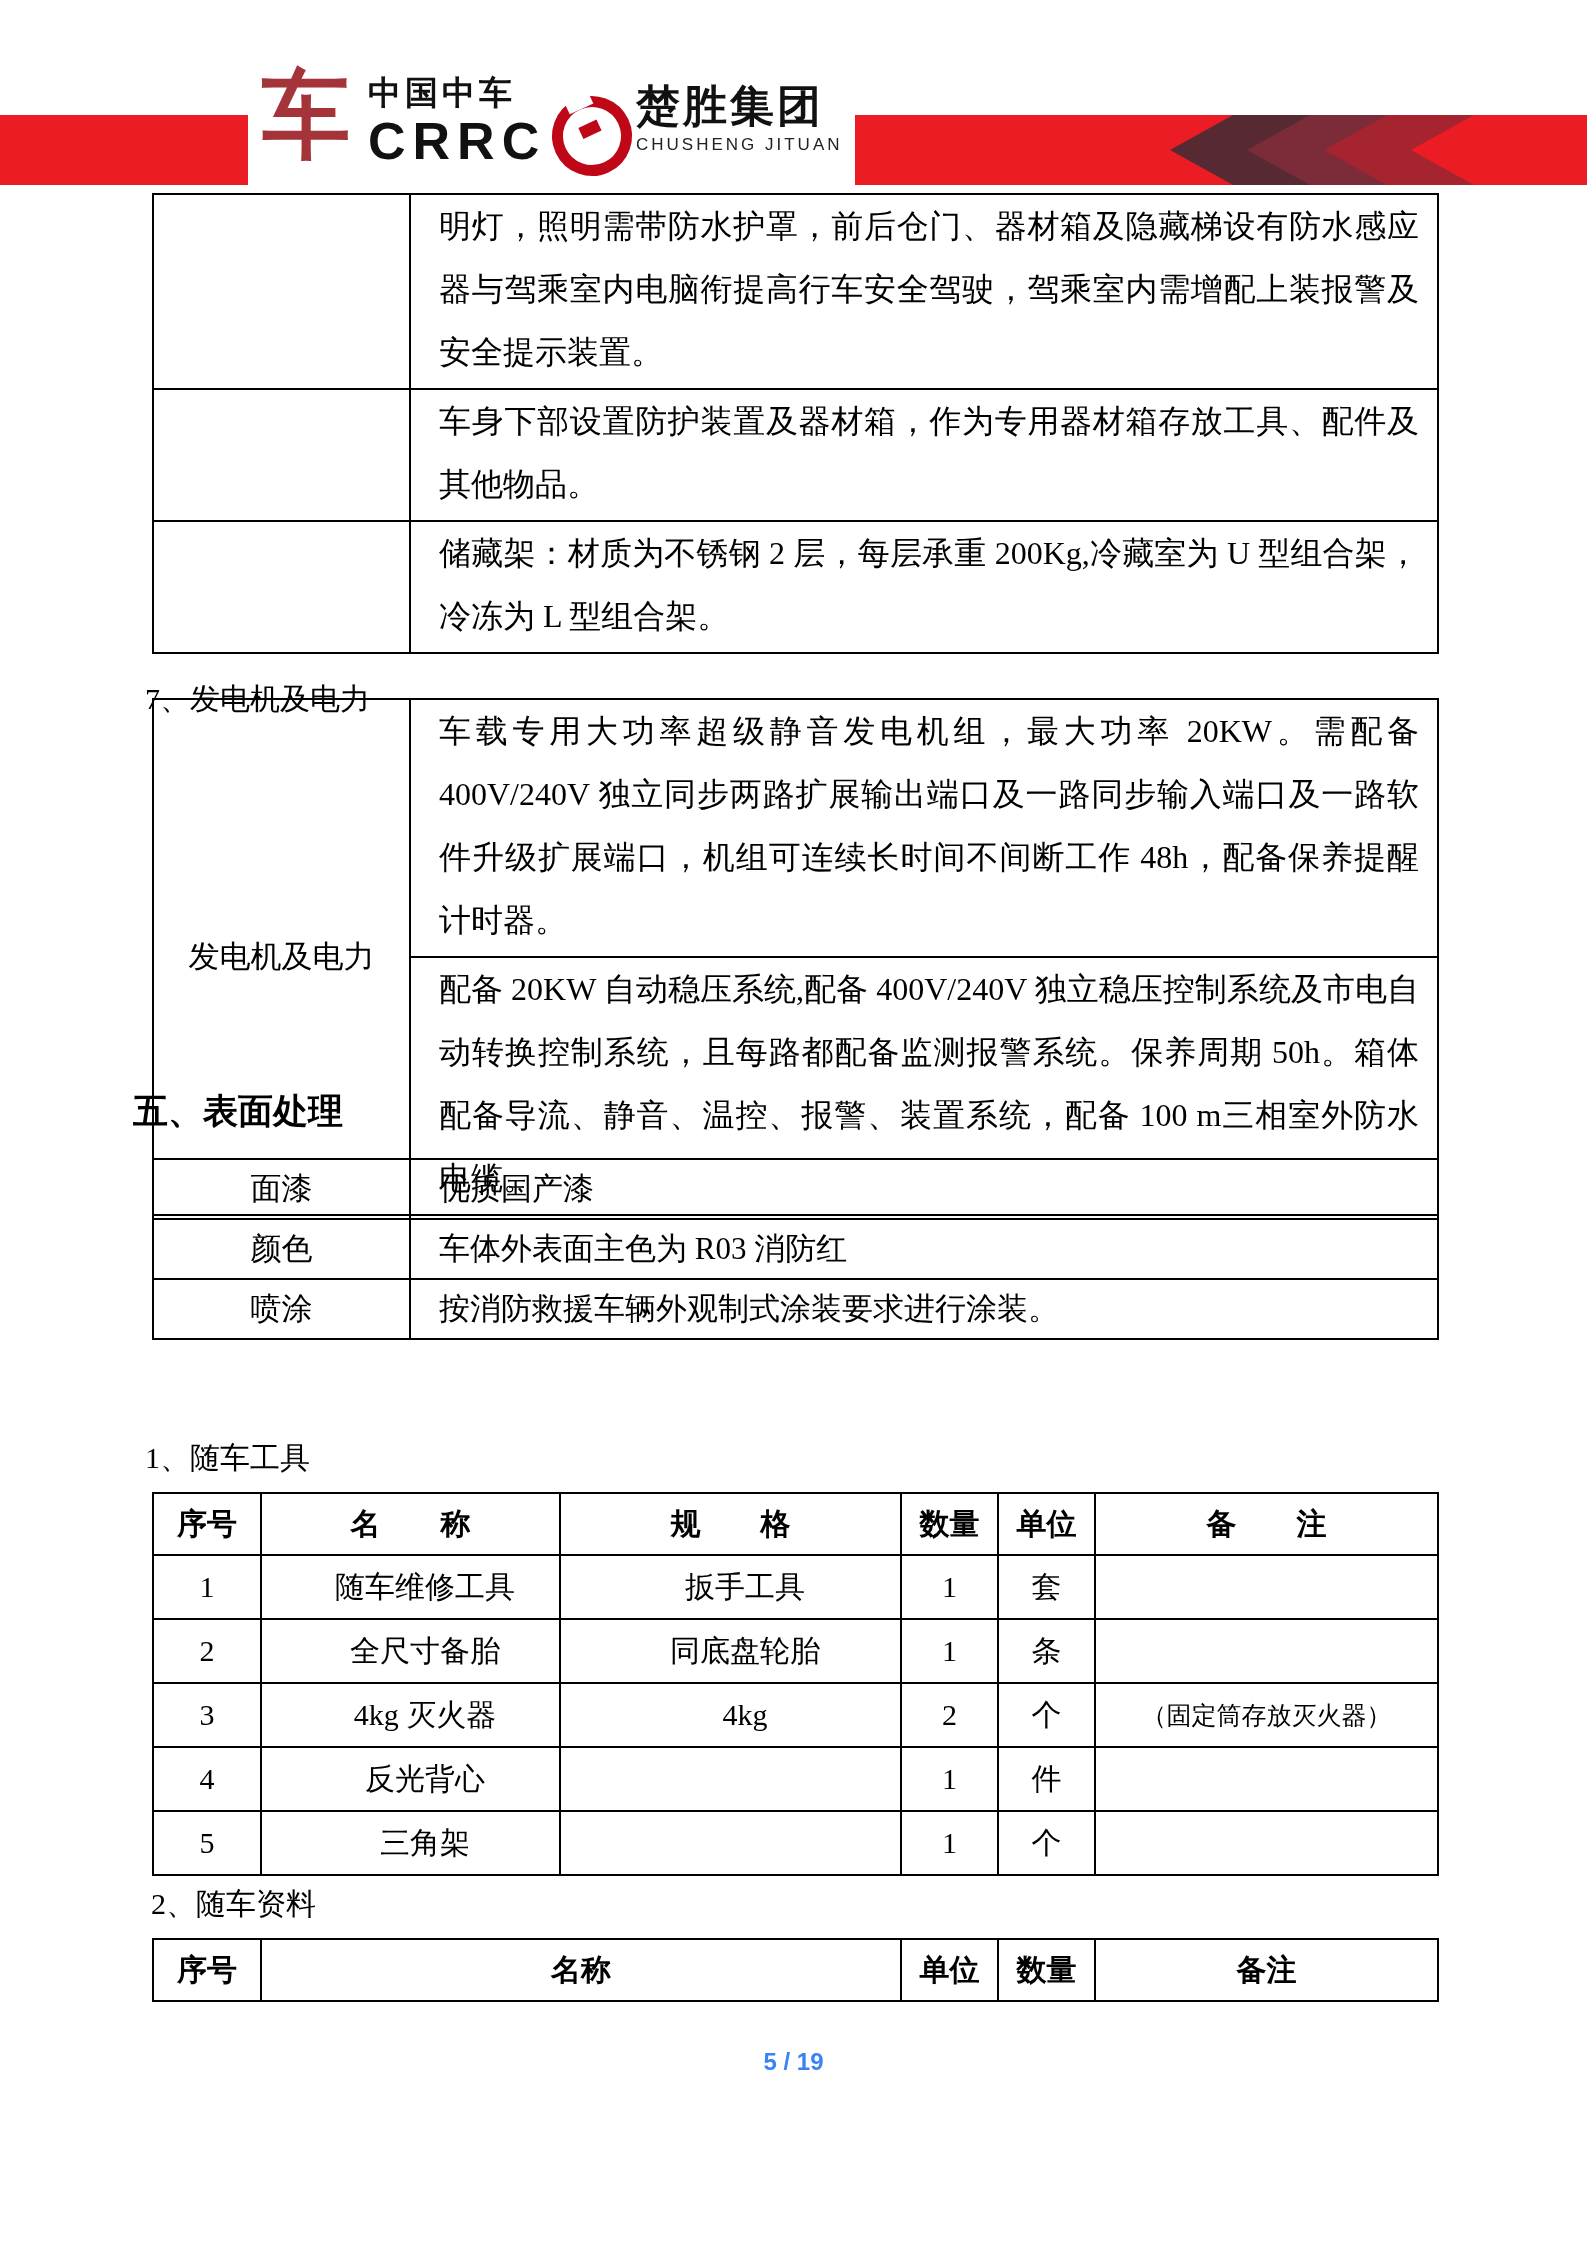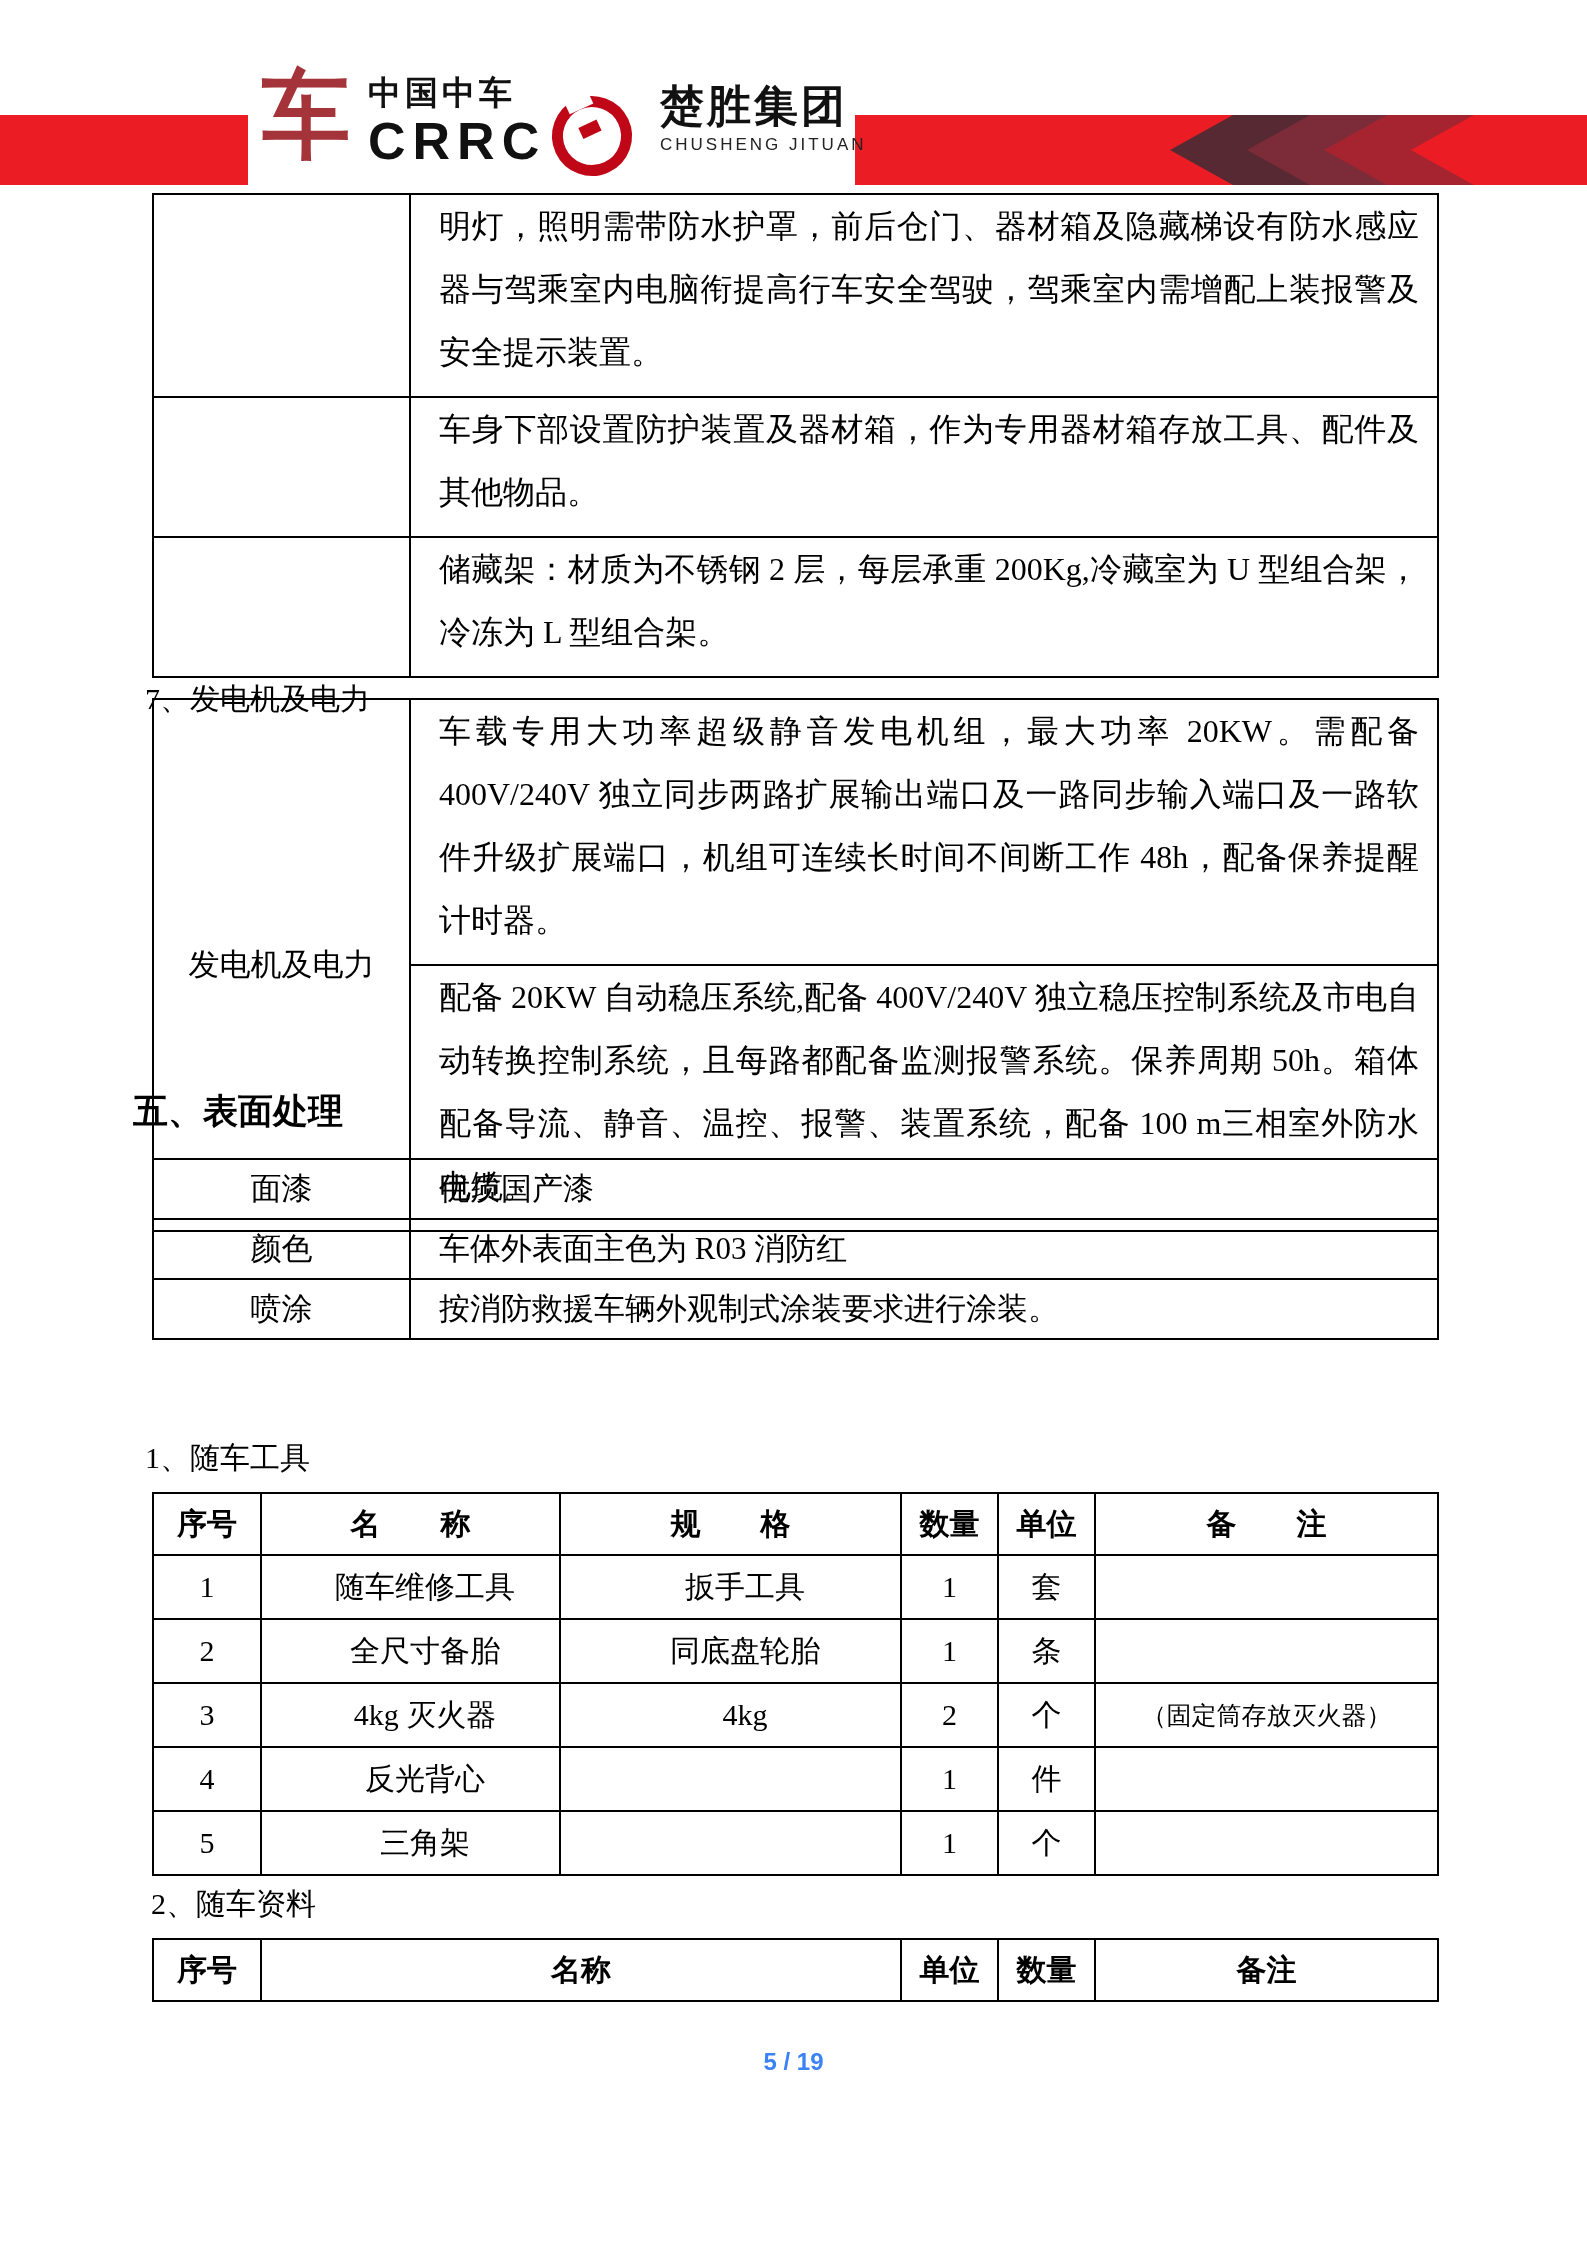--- a/index.html
+++ b/index.html
@@ -25,30 +25,30 @@
   .crrc-emblem{font-family:"Liberation Sans",sans-serif;font-weight:bold;
     font-size:96px;line-height:120px;color:#A5343A;transform:scaleX(.92);}
   .crrc-text{margin-left:14px;margin-top:18px;font-family:"Liberation Sans",sans-serif;}
   .crrc-cn{font-size:33px;font-weight:bold;color:#111;letter-spacing:4px;line-height:40px;}
   .crrc-en{font-size:52px;font-weight:900;color:#111;letter-spacing:7px;line-height:56px;}
   .cs-logo{position:absolute;left:552px;top:78px;display:flex;align-items:flex-start;}
   .cs-emblem{position:relative;width:58px;height:58px;margin-top:18px;
     border:11px solid #C00718;border-radius:50%;transform:rotate(-25deg);}
   .cs-emblem:before{content:"";position:absolute;left:18px;top:-14px;width:26px;height:14px;background:#fff;}
   .cs-emblem:after{content:"";position:absolute;left:20px;top:16px;width:20px;height:12px;background:#C00718;}
-  .cs-text{margin-left:28px;}
+  .cs-text{margin-left:4px;}
   .cs-cn{font-size:44px;font-weight:bold;color:#111;letter-spacing:3px;line-height:56px;
     font-family:"Liberation Sans",sans-serif;}
   .cs-en{font-size:17px;color:#222;letter-spacing:3px;line-height:22px;
     font-family:"Liberation Sans",sans-serif;}
   
   table{border-collapse:collapse;table-layout:fixed;position:absolute;left:152px;width:1285px;}
   td,th{border:2px solid #000;box-sizing:border-box;vertical-align:middle;
     font-weight:normal;overflow:hidden;}
-  .spec-text{font-size:32px;line-height:63px;text-align:justify;padding:0 18px 12px 28px;border-radius:26px;}
+  .spec-text{font-size:32px;line-height:63px;text-align:justify;padding:0 18px 4px 28px;border-radius:26px;}
   .label-cell{text-align:center;font-size:31px;border-radius:32px;}
   
   .t-cont{top:193px;}
   .t-gen{top:698px;}
   .t-surface{top:1158px;}
   .t-tools{top:1492px;}
   .t-docs{top:1938px;}
   .t-surface td{height:60px;}
   .t-surface .val{font-size:31px;padding-left:28px;}
   .t-tools th,.t-docs th{font-size:30px;font-weight:bold;text-align:center;height:62px;}

